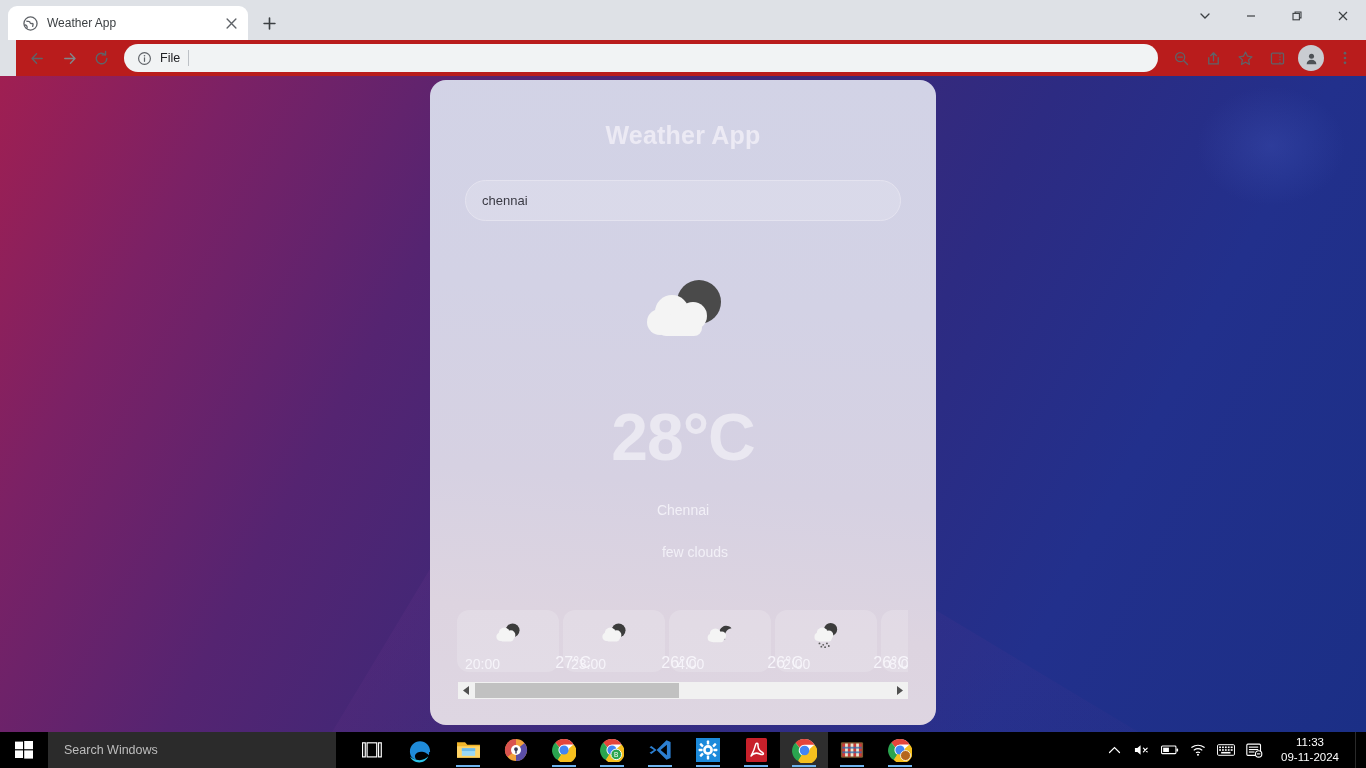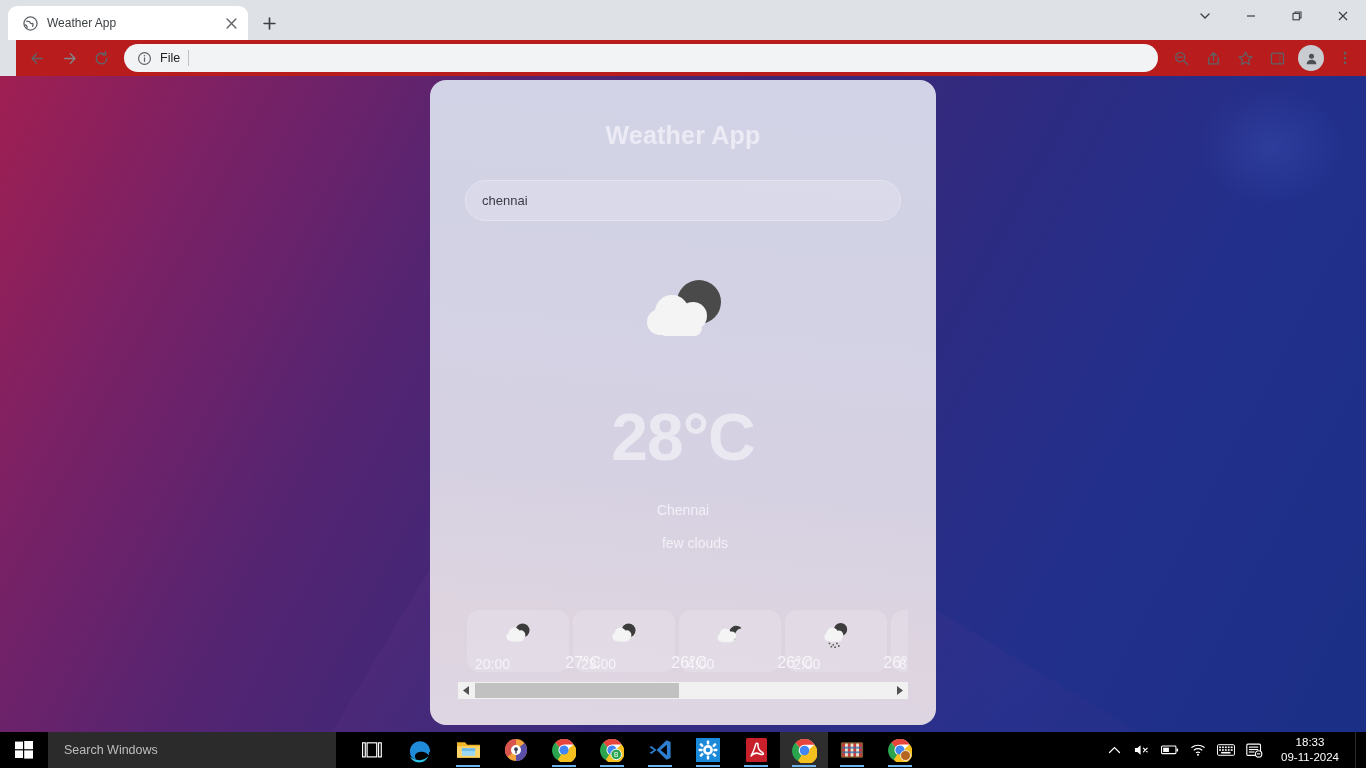--- a/index.html
+++ b/index.html
@@ -176,28 +176,28 @@
     font-weight: bold;
     color: #eae8f1;
     letter-spacing: -1px;
     line-height: 1;
   }
   #city-name {
     text-align: center; margin-top: 32px;
     font-size: 14px; color: #f2f0f7;
   }
   #condition {
-    text-align: center; margin-top: 17px;
+    text-align: center; margin-top: 26px;
     font-size: 14px; color: #f2f0f7; padding-left: 24px;
   }
 
   
   #forecast-outer {
     position: absolute;
-    left: 34px; right: 28px;
+    left: 24px; right: 28px;
     top: 530px;
     height: 88px;
     overflow: hidden;
   }
   #forecast-track {
     display: flex;
     gap: 4px;
     height: 62px;
     margin-left: 3px;
   }
@@ -769,18 +769,18 @@
         <g fill="#fff">
             <rect x="3" y="3.8" width="10" height="1.2"></rect>
             <rect x="3" y="6.4" width="10" height="1.2"></rect>
             <rect x="3" y="9" width="6" height="1.2"></rect>
           </g>
         <circle cx="13.4" cy="11.6" r="3.4" fill="#000" stroke="#fff" stroke-width="1.2"></circle>
         <rect x="11.6" y="11" width="3.6" height="1.2" fill="#fff"></rect>
       </svg>
     </div>
     <div id="clock">
-      <div>18:33</div>
+      <div>11:33</div>
       <div>09-11-2024</div>
     </div>
     <div id="notif-bar"></div>
   </div>
 </div>
 
 </body></html>

